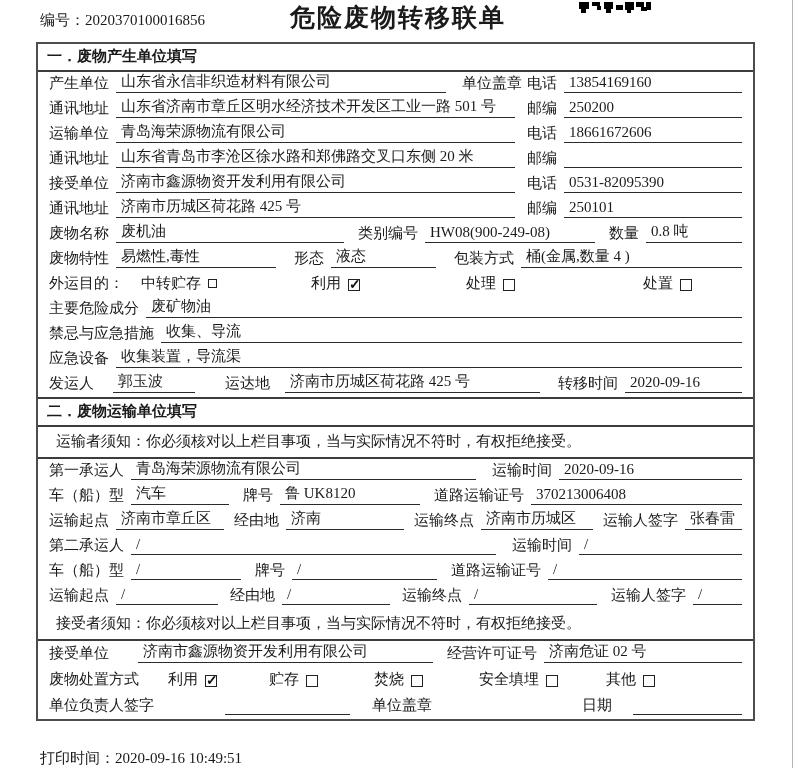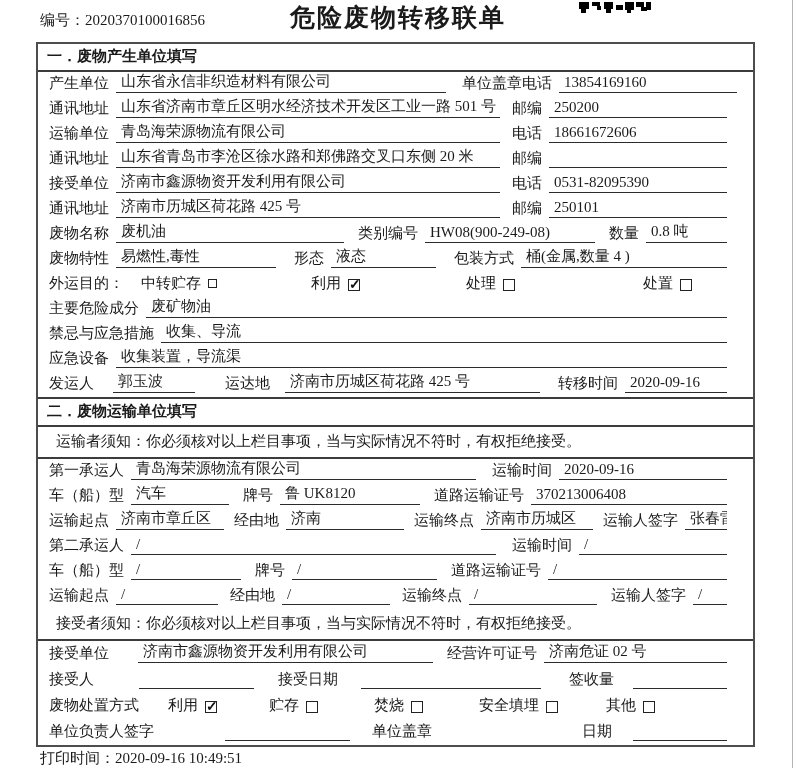--- a/index.html
+++ b/index.html
@@ -16,21 +16,21 @@
   .doc-title { position:absolute; left:0; right:0; top:1px; text-align:center;
     font-size:25px; font-weight:bold; letter-spacing:2px; }
   .qr { position:absolute; left:579px; top:0; }
 
   
   .form-table { position:absolute; left:36px; top:42px; width:719px; border:2px solid #4d4d4d; background:#fff; }
   .sec-heading { font-weight:bold; font-size:15px; padding:3px 9px 4px 9px; border-bottom:2px solid #3c3c3c; }
   .sec-heading.mid { border-top:2px solid #3c3c3c;font-family:Liberation Mono, monospace; }
   .notice { font-size:15px; padding:5px 9px 6px 18px; border-bottom:2px solid #3c3c3c; white-space:nowrap; }
 
-  .row { display:flex; align-items:flex-end; height:25px; padding:0 26px 4px 11px; font-size:15px; }
+  .row { display:flex; align-items:flex-end; height:25px; padding:0 11px 4px 11px; font-size:15px; }
   .row.tall { height:26px; }
   .l { white-space:nowrap; margin-right:7px; flex-shrink:0; }
   .v { border-bottom:1px solid #2b2b2b; white-space:nowrap; padding:0 5px 1px 5px;
        overflow:hidden; flex-shrink:0; min-height:18px; }
   .fill { flex:1 1 auto; }
   .c { text-align:left; }
   .plain { white-space:nowrap; flex-shrink:0; }
 
   .cb { display:inline-block; width:12px; height:12px; border:1.3px solid #222;
         margin-left:7px; position:relative; top:1px; flex-shrink:0; background:#fff; }
@@ -236,28 +236,20 @@
 
   <div class="notice">接受者须知：你必须核对以上栏目事项，当与实际情况不符时，有权拒绝接受。</div>
 
   <div class="row tall">
     <span class="l">接受单位</span>
     <span class="v" style="width:295px;margin-left:22px">济南市鑫源物资开发利用有限公司</span>
     <span class="l" style="margin-left:14px">经营许可证号</span>
     <span class="v fill">济南危证 02 号</span>
   </div>
 
-  <div class="row tall">
-    <span class="l">接受人</span>
-    <span class="v" style="width:115px;margin-left:38px"></span>
-    <span class="l" style="margin-left:24px">接受日期</span>
-    <span class="v" style="width:180px;margin-left:16px"></span>
-    <span class="l" style="margin-left:28px">签收量</span>
-    <span class="v fill" style="margin-left:12px"></span>
-  </div>
 
   <div class="row tall">
     <span class="l">废物处置方式</span>
     <span class="opt" style="margin-left:22px">
       <span>利用</span>
       <span class="cb checked"></span>
     </span>
     <span class="opt" style="margin-left:52px">
       <span>贮存</span>
       <span class="cb"></span>

